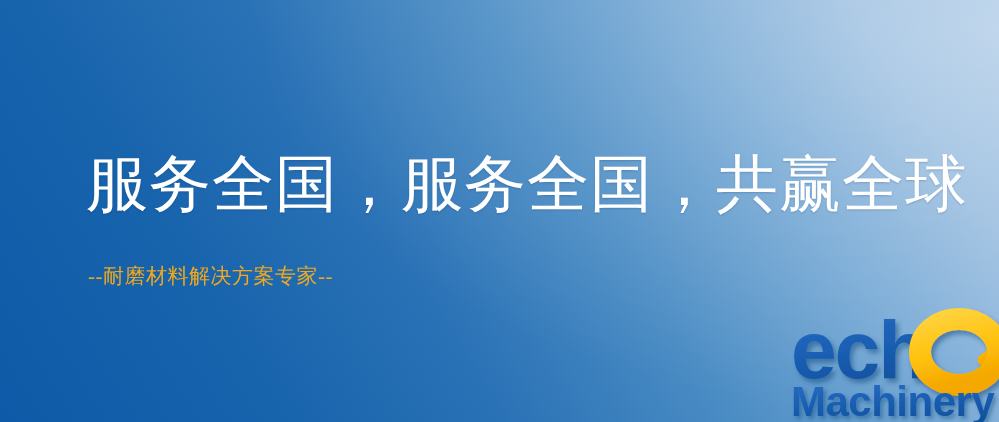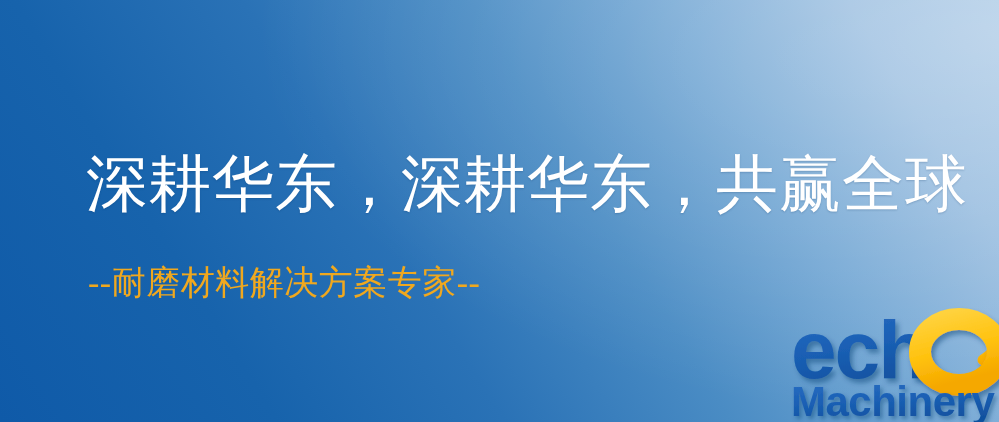--- a/index.html
+++ b/index.html
@@ -53,21 +53,21 @@
     white-space: nowrap;
     text-shadow: 0 1px 2px rgba(10,50,95,0.22);
     z-index: 3;
   }
 
   .subhead {
     position: absolute;
     left: 88px;
     top: 266px;
     font-family: "Liberation Serif", "DejaVu Serif", serif;
-    font-size: 34px;
+    font-size: 21px;
     line-height: 1.0;
     color: #f0a81e;
     letter-spacing: 0.5px;
     white-space: nowrap;
     z-index: 3;
   }
 
   
   .logo {
     position: absolute;
@@ -78,21 +78,21 @@
     z-index: 4;
     margin-left: 45px;
   }
   .logo svg { display: block; }
 </style>
 </head>
 <body>
 
 <div class="banner">
 
-  <div class="headline">深耕华东，深耕华东，共赢全球</div>
+  <div class="headline">服务全国，服务全国，共赢全球</div>
 
   <div class="subhead">--耐磨材料解决方案专家--</div>
 
   <div class="logo">
     <svg width="257" height="126" viewBox="0 0 257 126" xmlns="http://www.w3.org/2000/svg">
       <defs>
         <filter id="dshadow" x="-25%" y="-25%" width="160%" height="170%">
           <feDropShadow dx="3" dy="4" stdDeviation="2.6" flood-color="#0d3c70" flood-opacity="0.45"></feDropShadow>
         </filter>
         <filter id="dshadow2" x="-25%" y="-25%" width="160%" height="170%">

